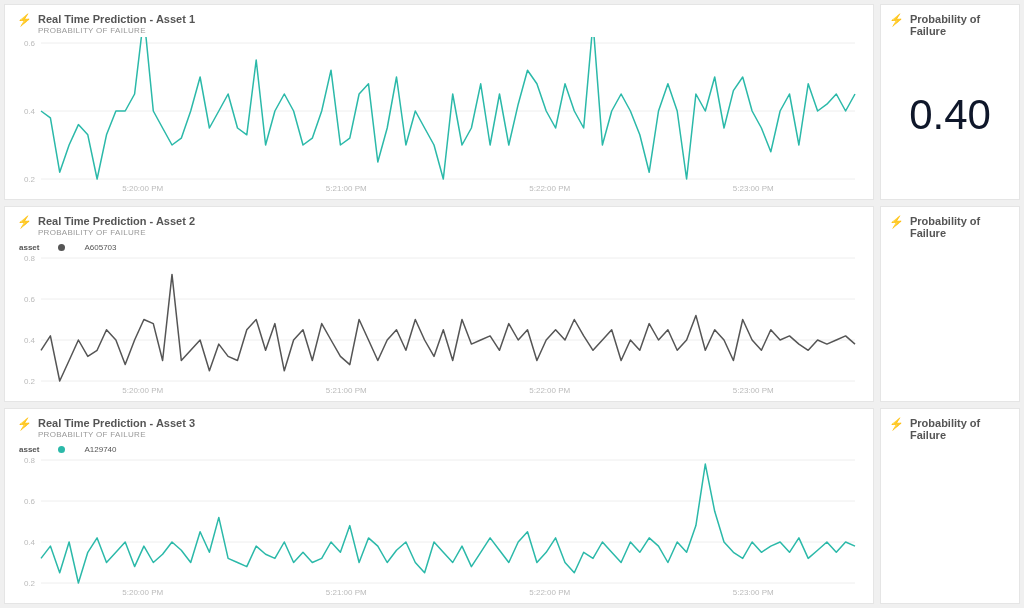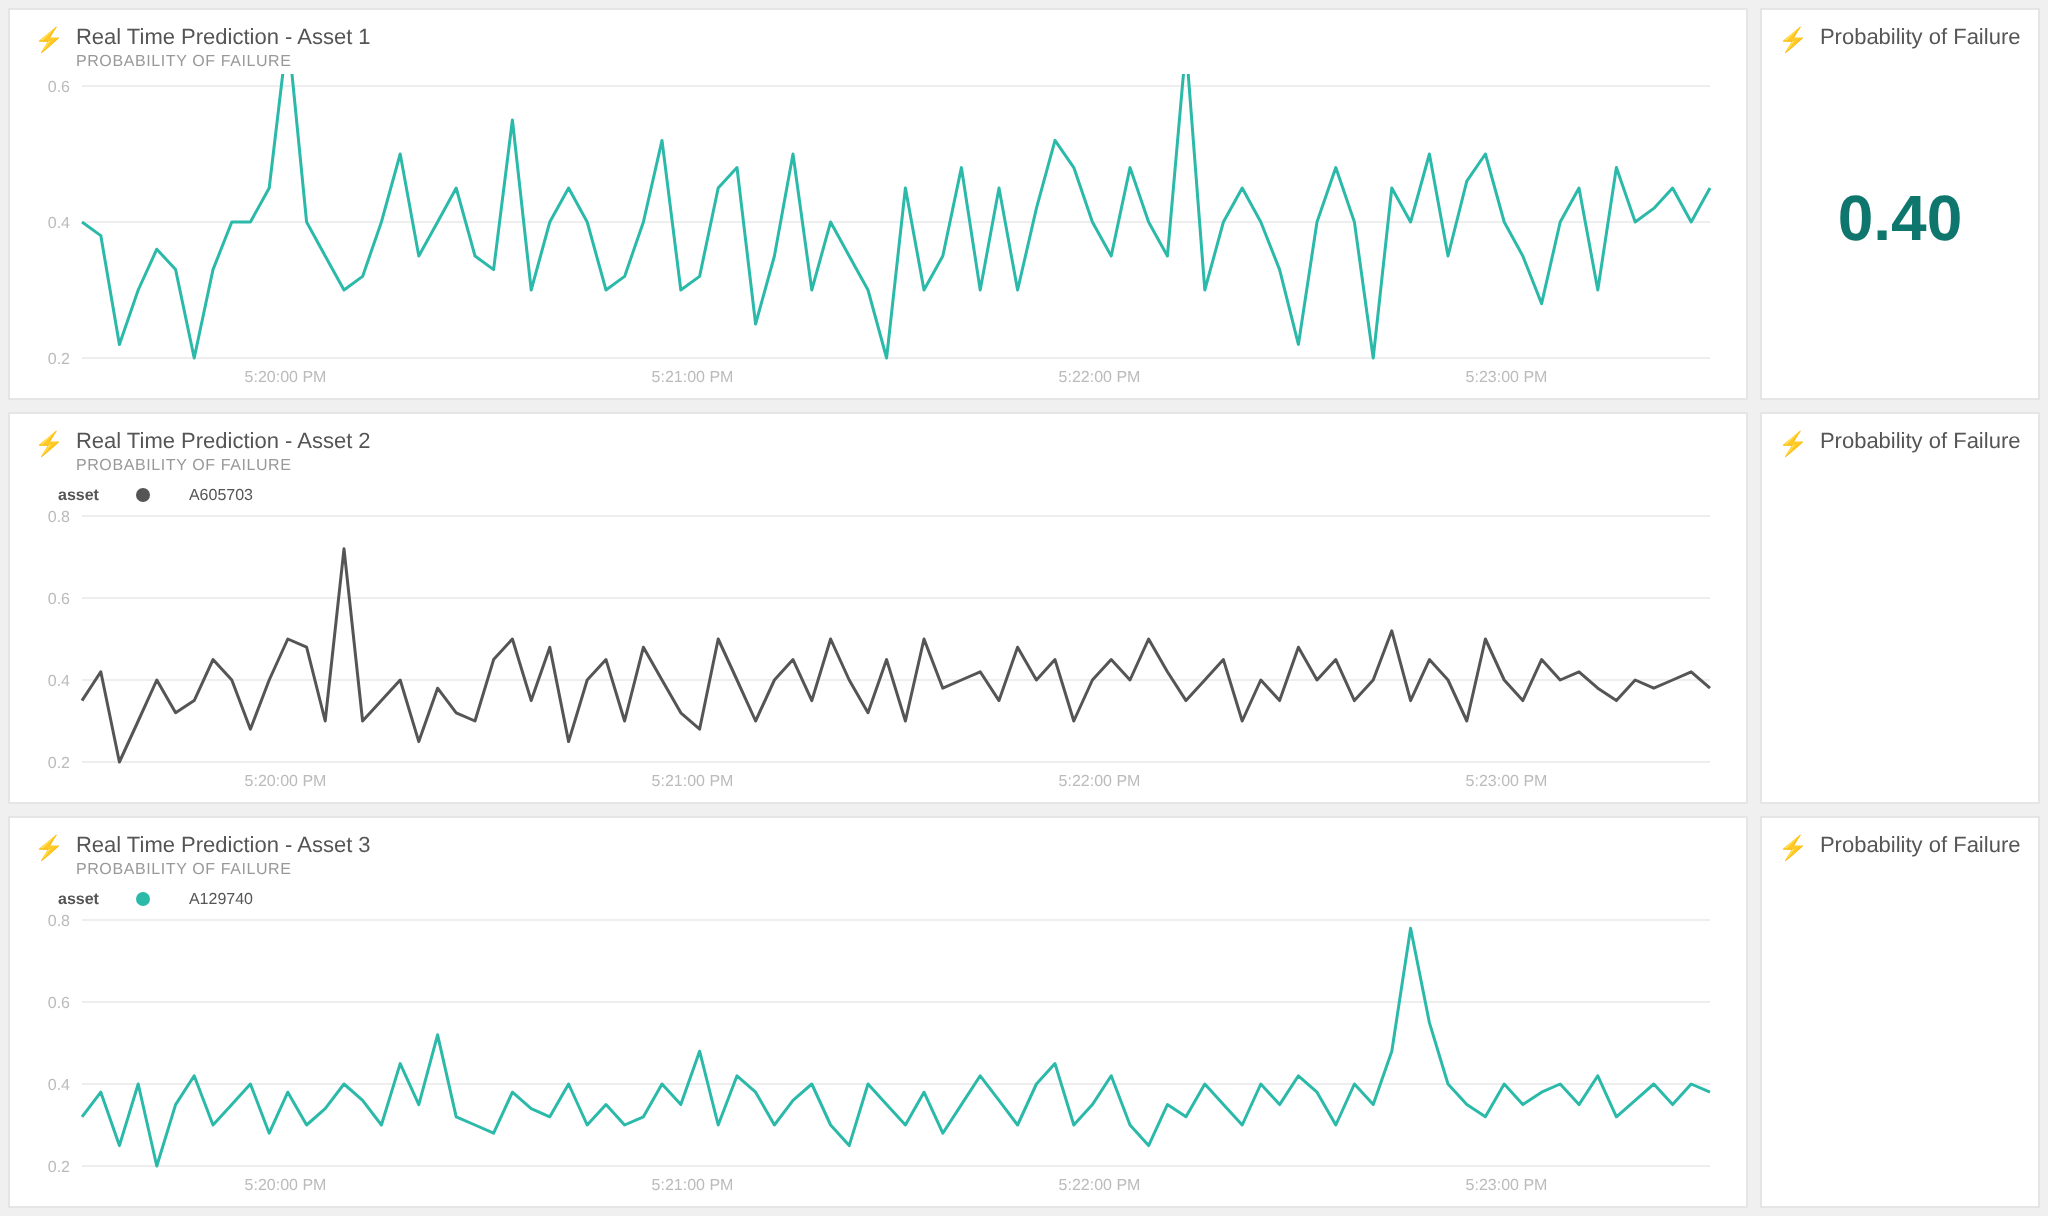--- a/index.html
+++ b/index.html
@@ -5,27 +5,27 @@
   * { box-sizing: border-box; margin: 0; padding: 0; }
   html, body { width: 1024px; height: 608px; font-family: "Segoe UI", Arial, sans-serif; background: #f0f0f0; }
   .dashboard { display: flex; flex-direction: column; gap: 6px; padding: 4px; width: 1024px; height: 608px; }
   .row { display: flex; gap: 6px; flex: 1 1 0; min-height: 0; }
   .panel { background: #fff; border: 1px solid #e5e5e5; display: flex; flex-direction: column; position: relative; }
   .panel-chart { flex: 1 1 0; min-width: 0; padding: 8px 12px 4px 12px; }
   .panel-value { width: 140px; display: flex; flex-direction: column; align-items: center; justify-content: flex-start; padding: 8px 4px; }
   .panel-header { display: flex; align-items: flex-start; gap: 6px; margin-bottom: 2px; }
   .lightning { color: #d0d0d0; font-size: 12px; line-height: 1; margin-top: 1px; }
   .titles { display: flex; flex-direction: column; }
-  .title { font-size: 11px; color: #555; font-weight: 400; }
+  .title { font-size: 11px; color: #555; font-weight: 700; }
   .subtitle { font-size: 8px; color: #999; letter-spacing: 0.3px; margin-top: 1px; }
-  .legend { font-size: 8px; color: #555; margin: 4px 0 0 12px; display: flex; align-items: center; gap: 19px; }
+  .legend { font-size: 8px; color: #555; margin: 4px 0 0 2px; display: flex; align-items: center; gap: 19px; }
   .legend-key { font-weight: 600; }
   .legend-dot { width: 7px; height: 7px; border-radius: 50%; display: inline-block; }
   .chart-area { flex: 1 1 0; min-height: 0; width: 100%; }
-  .big-value { font-size: 32px; font-weight: 700; color: #0f766e; margin-top: auto; margin-bottom: auto; }
+  .big-value { font-size: 42px; font-weight: 400; color: #0f172a; margin-top: auto; margin-bottom: auto; }
   .panel-value .panel-header { align-self: flex-start; margin-left: 4px; }
   svg text { font-family: "Segoe UI", Arial, sans-serif; fill: #bbb; font-size: 8px; }
 </style>
 </head>
 <body>
 
 <div class="dashboard">
 
   <div class="row">
     <div class="panel panel-chart">

